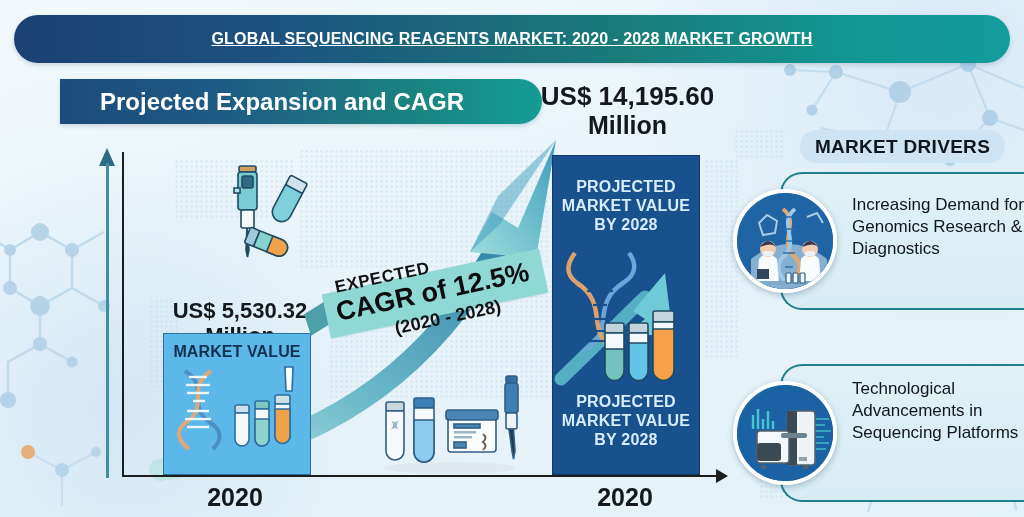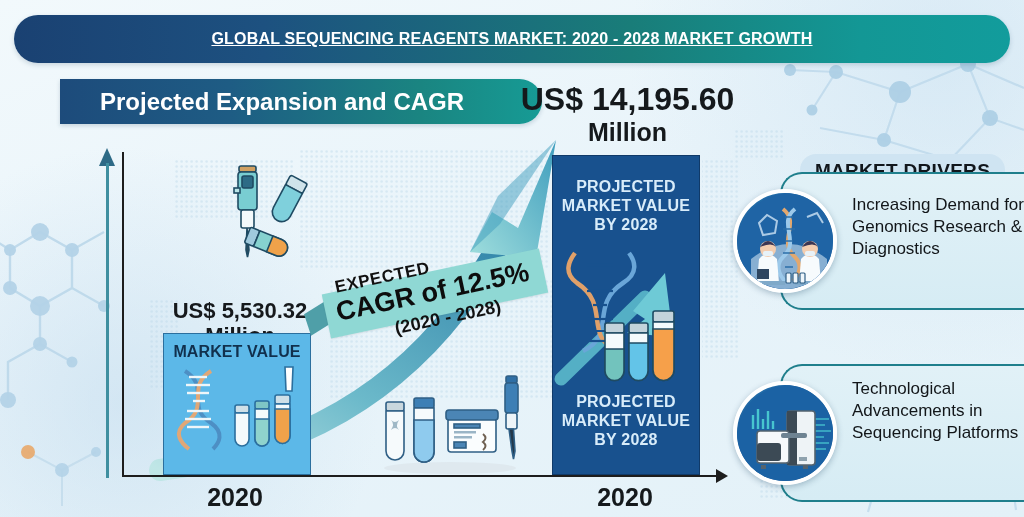--- a/index.html
+++ b/index.html
@@ -43,21 +43,21 @@
     box-shadow:0 2px 4px rgba(20,60,90,.18);
     margin-left:44px;
   }
   .subtitle-pill span { color:#fff; font-size:24px; font-weight:bold; }
 
   
   .value-2028 {
     position:absolute; left:510px; top:82px; width:235px;
     text-align:center; color:#15191c; line-height:1.12;
   }
-  .value-2028 .l1 { font-size:32px; font-weight:bold; display:block; }
+  .value-2028 .l1 { font-size:26px; font-weight:bold; display:block; }
   .value-2028 .l2 { font-size:25px; font-weight:bold; display:block; }
   .axis-y { position:absolute; left:122px; top:152px; width:2px; height:325px; background:#1d1d1d; }
   .axis-x { position:absolute; left:122px; top:475px; width:598px; height:2px; background:#1d1d1d; }
   .axis-x-arrow {
     position:absolute; left:716px; top:469px; width:0; height:0;
     border-top:7px solid transparent; border-bottom:7px solid transparent;
     border-left:12px solid #1d1d1d;
   }
   .up-arrow-line { position:absolute; left:106px; top:163px; width:3px; height:315px; background:#3f8fa0; }
   .up-arrow-head {
@@ -113,21 +113,21 @@
   .ribbon-text .cagr {
     position:absolute; left:4px; top:33px; font-size:27px; font-weight:bold; color:#0d0d0d; white-space:nowrap;
   }
   .ribbon-text .years {
     position:absolute; left:58px; top:66px; font-size:18px; font-weight:bold; color:#111; white-space:nowrap;
   }
 
   
   .md-badge {
     position:absolute; left:800px; top:130px; width:205px; height:33px;
-    background:#cfe4f2; border-radius:16px; display:flex; align-items:center; justify-content:center;margin-top:24px;
+    background:#cfe4f2; border-radius:16px; display:flex; align-items:center; justify-content:center;
   }
   .md-badge span { color:#11161c; font-size:19px; font-weight:bold; letter-spacing:.3px; }
 
   .md-card {
     position:absolute; left:780px; width:244px; height:138px;
     background:linear-gradient(180deg,#e1f1f7 0%,#d6ecf4 100%);
     border-top:2px solid #1f7f8c; border-bottom:2px solid #1f7f8c;
     border-left:2px solid #1f7f8c;
     border-top-left-radius:22px; border-bottom-left-radius:22px;
   }

